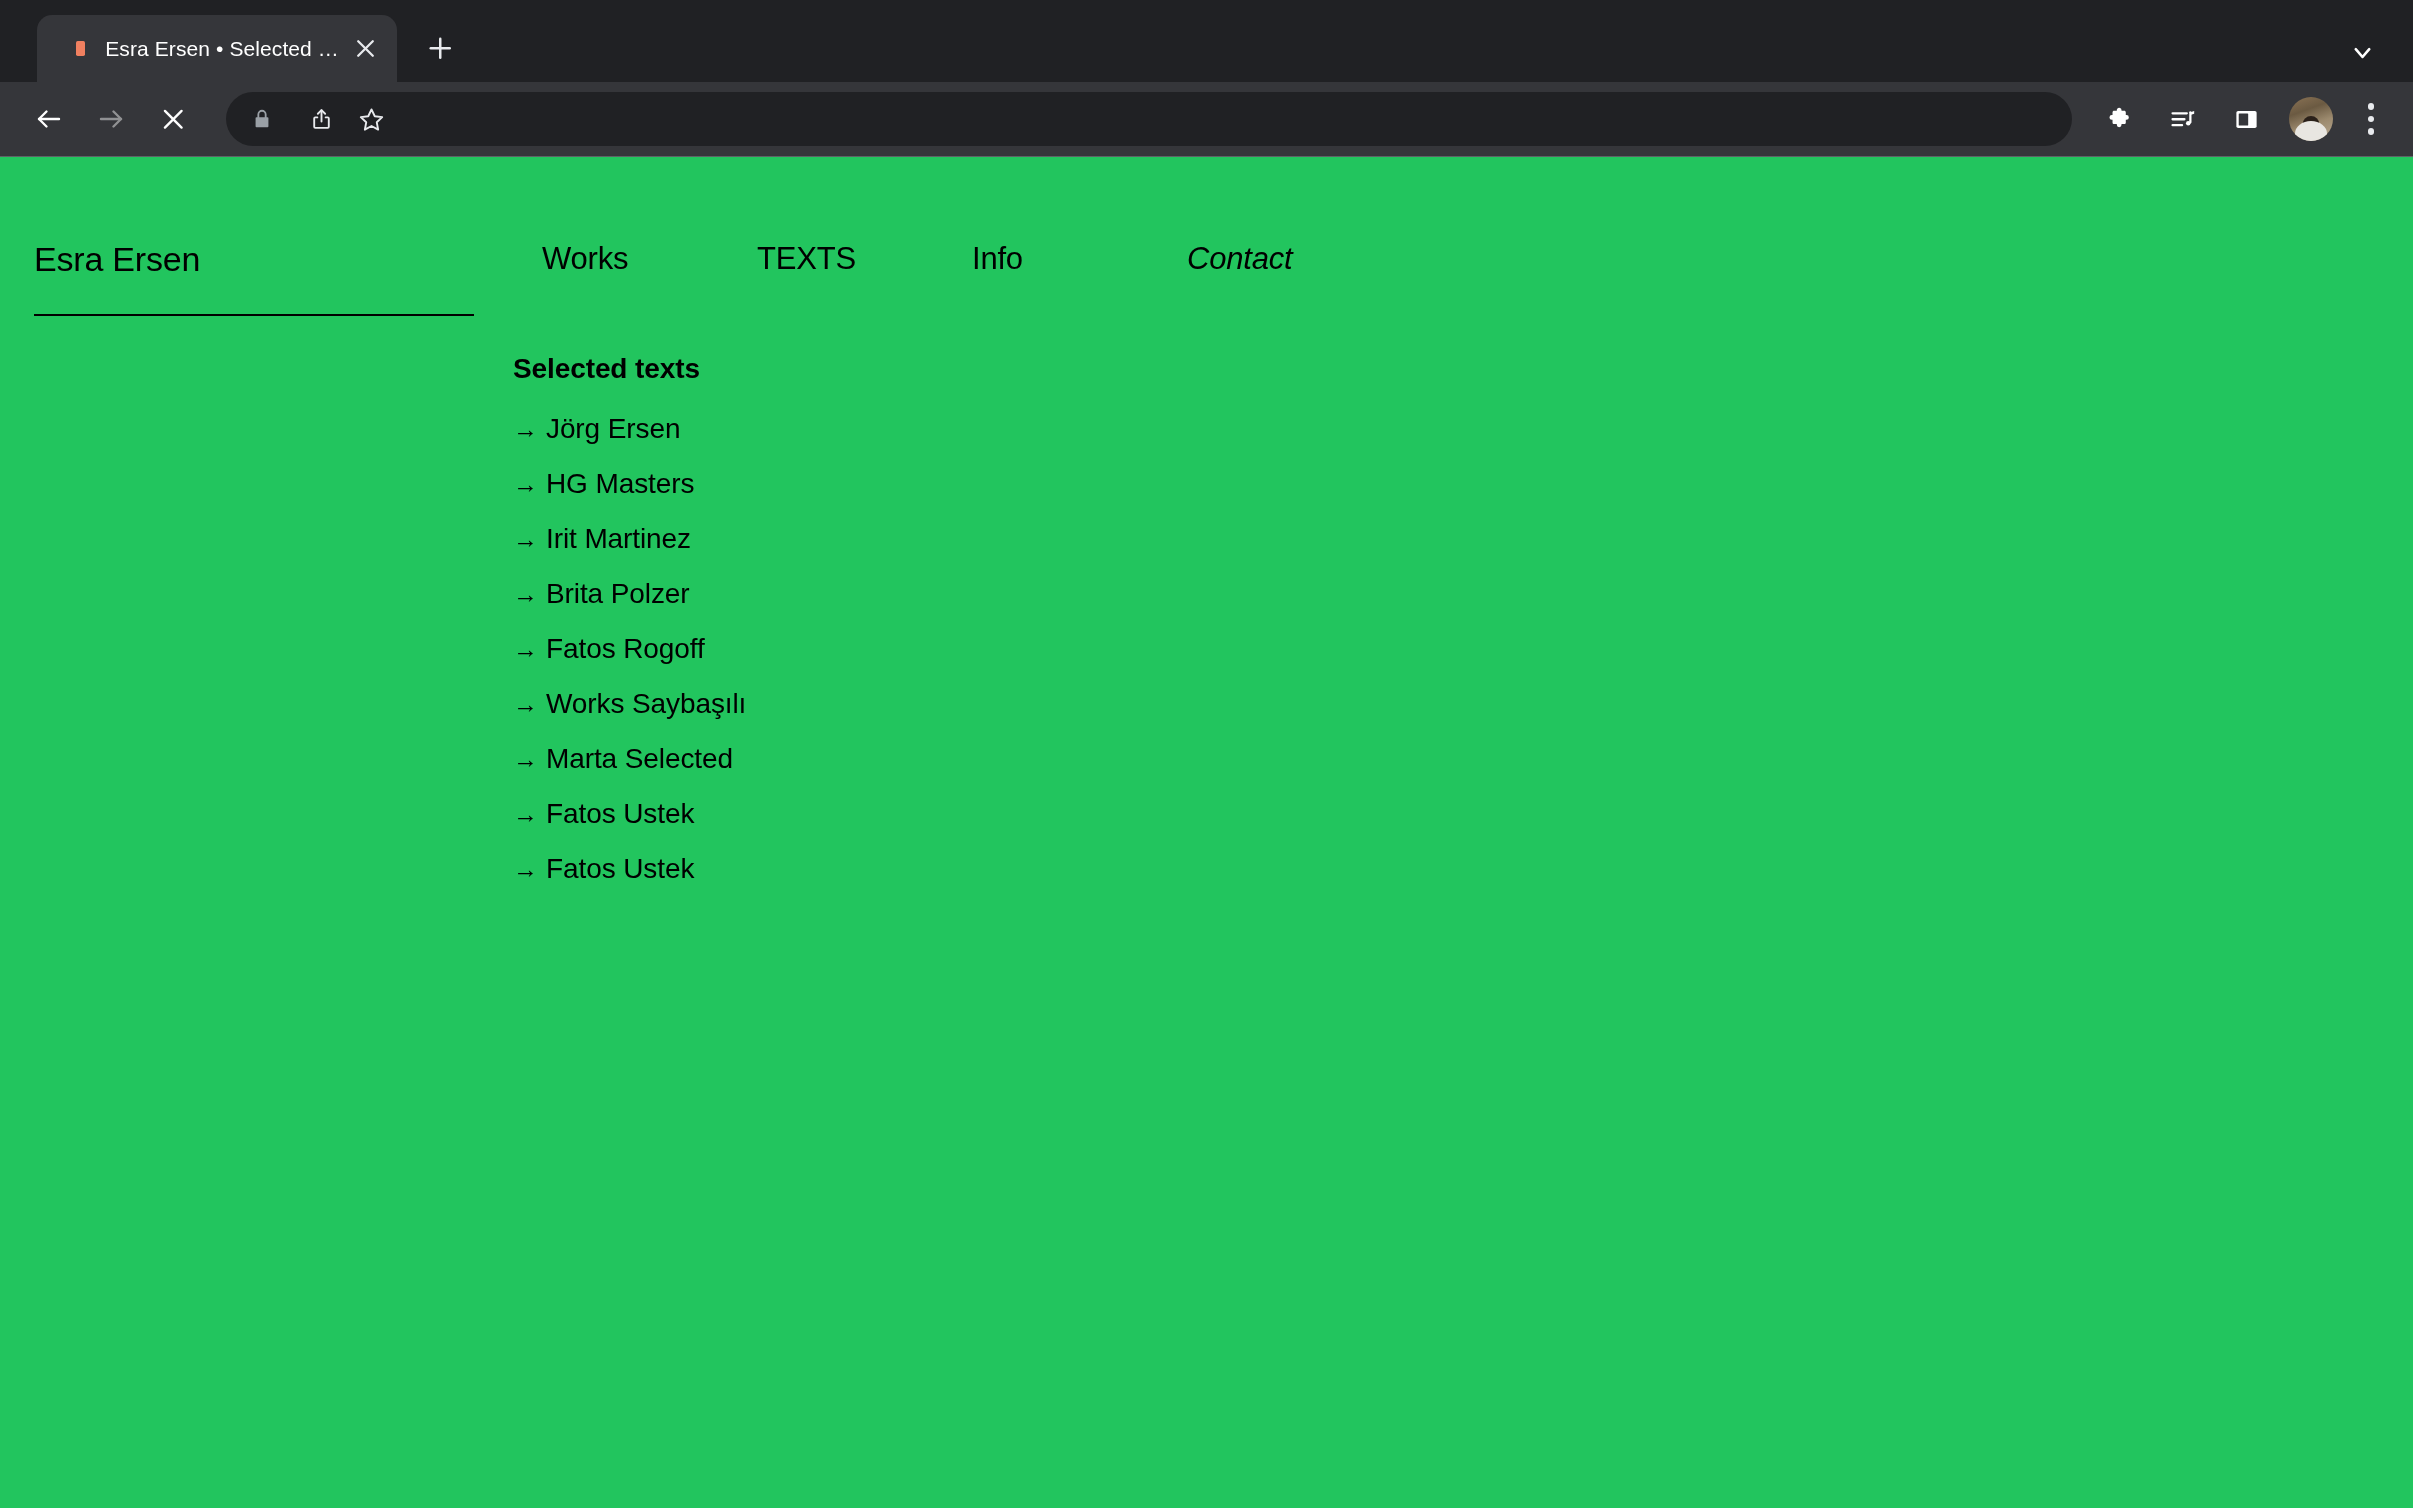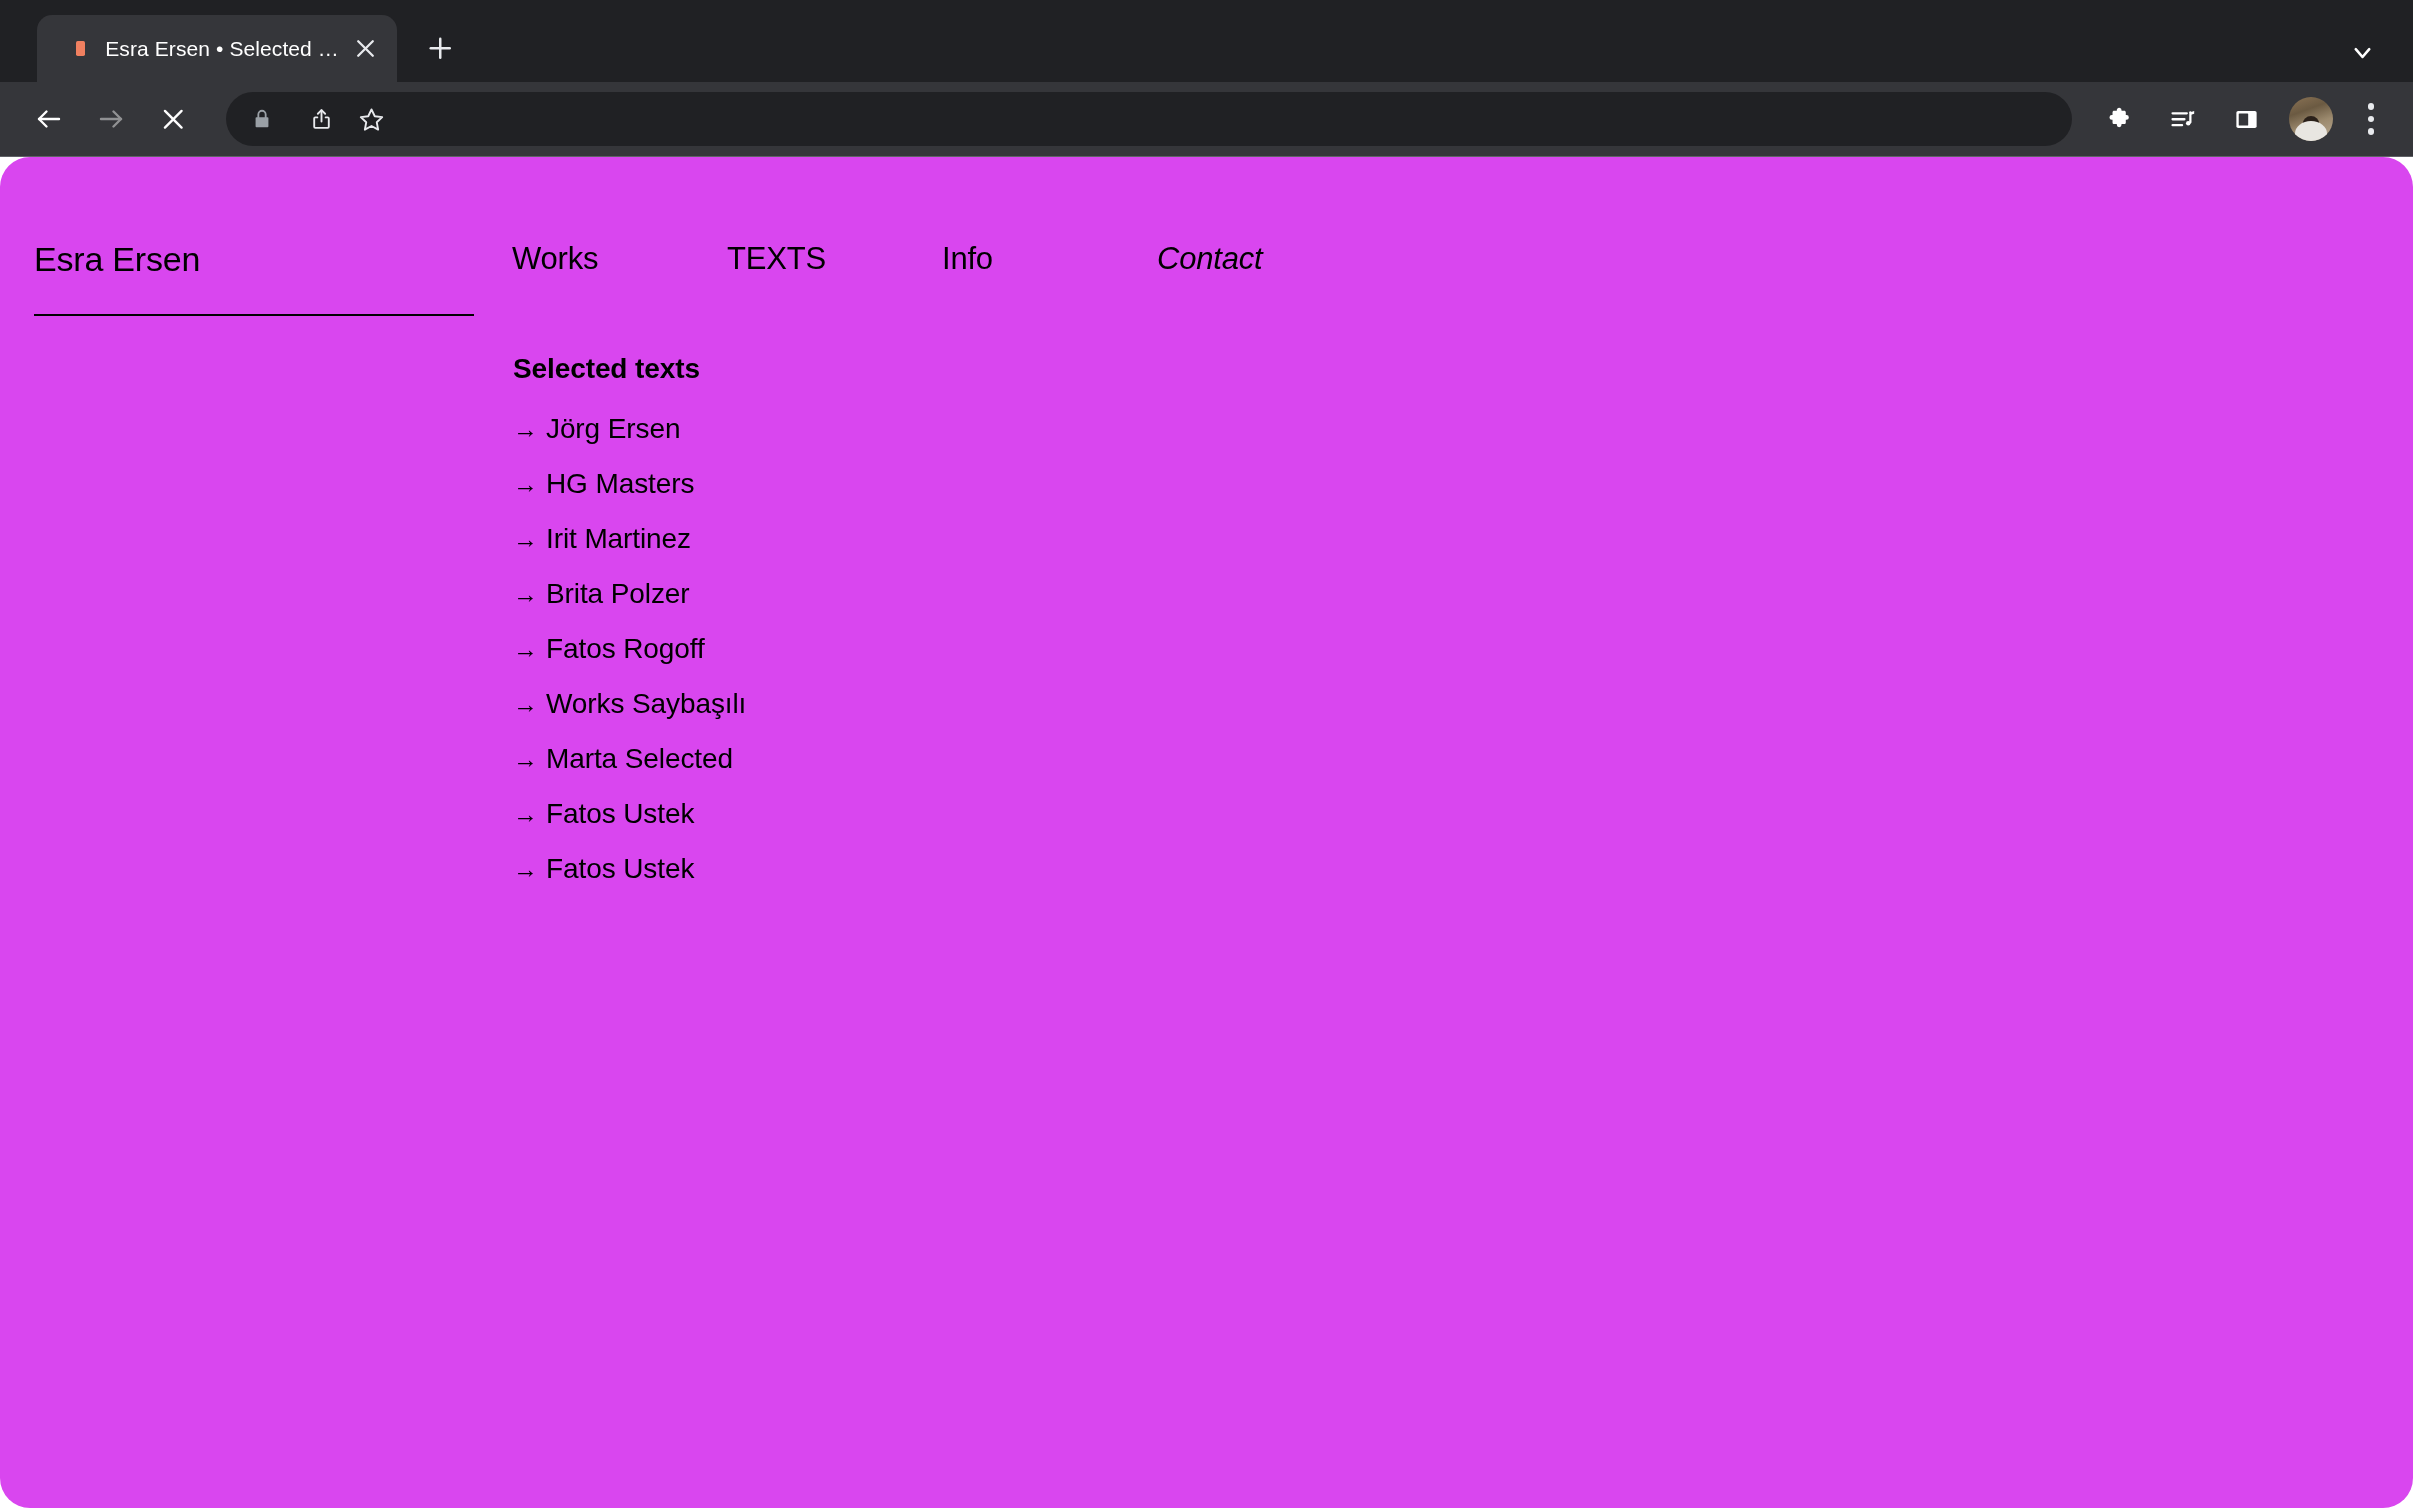--- a/index.html
+++ b/index.html
@@ -93,33 +93,33 @@
     content:""; position:absolute; left:50%; bottom:-5px; transform:translateX(-50%);
     width:32px; height:25px; border-radius:50% 50% 0 0; background:#e8e6e1;
   }
   .kebab {
     width:47px; height:52px; display:flex; flex-direction:column;
     align-items:center; justify-content:center; gap:5.9px; flex:0 0 auto; margin-left:5px;
   }
   .kebab i { width:6.7px; height:6.7px; border-radius:50%; background:#e8eaed; display:block; }
 
   
-  .viewport { flex:1 1 auto; background:#d946ef; position:relative; overflow:hidden;border-radius:30px; }
+  .viewport { flex:1 1 auto; background:#22c55e; position:relative; overflow:hidden; }
   .page { position:relative; width:100%; height:100%; }
 
   .site-brand { position:absolute; left:34px; top:85px; width:440px; }
   .brand-name {
     font-size:34px; color:#000000; letter-spacing:-0.2px; line-height:1;
   }
   .brand-rule {
     margin-top:38px; height:1.7px; background:#000000; width:440px;
   }
 
   .site-nav {
-    position:absolute; left:512px; top:86px;
+    position:absolute; left:542px; top:86px;
     display:flex; align-items:flex-start;
   }
   .nav-link {
     font-size:31px; color:#000000; letter-spacing:-0.2px; line-height:1;
     text-decoration:none; white-space:nowrap;
   }
   .nav-slot { width:215px; flex:0 0 auto; }
   .nav-slot:last-child { width:auto;font-style:italic; }
 
   .content { position:absolute; left:513px; top:198px; }

